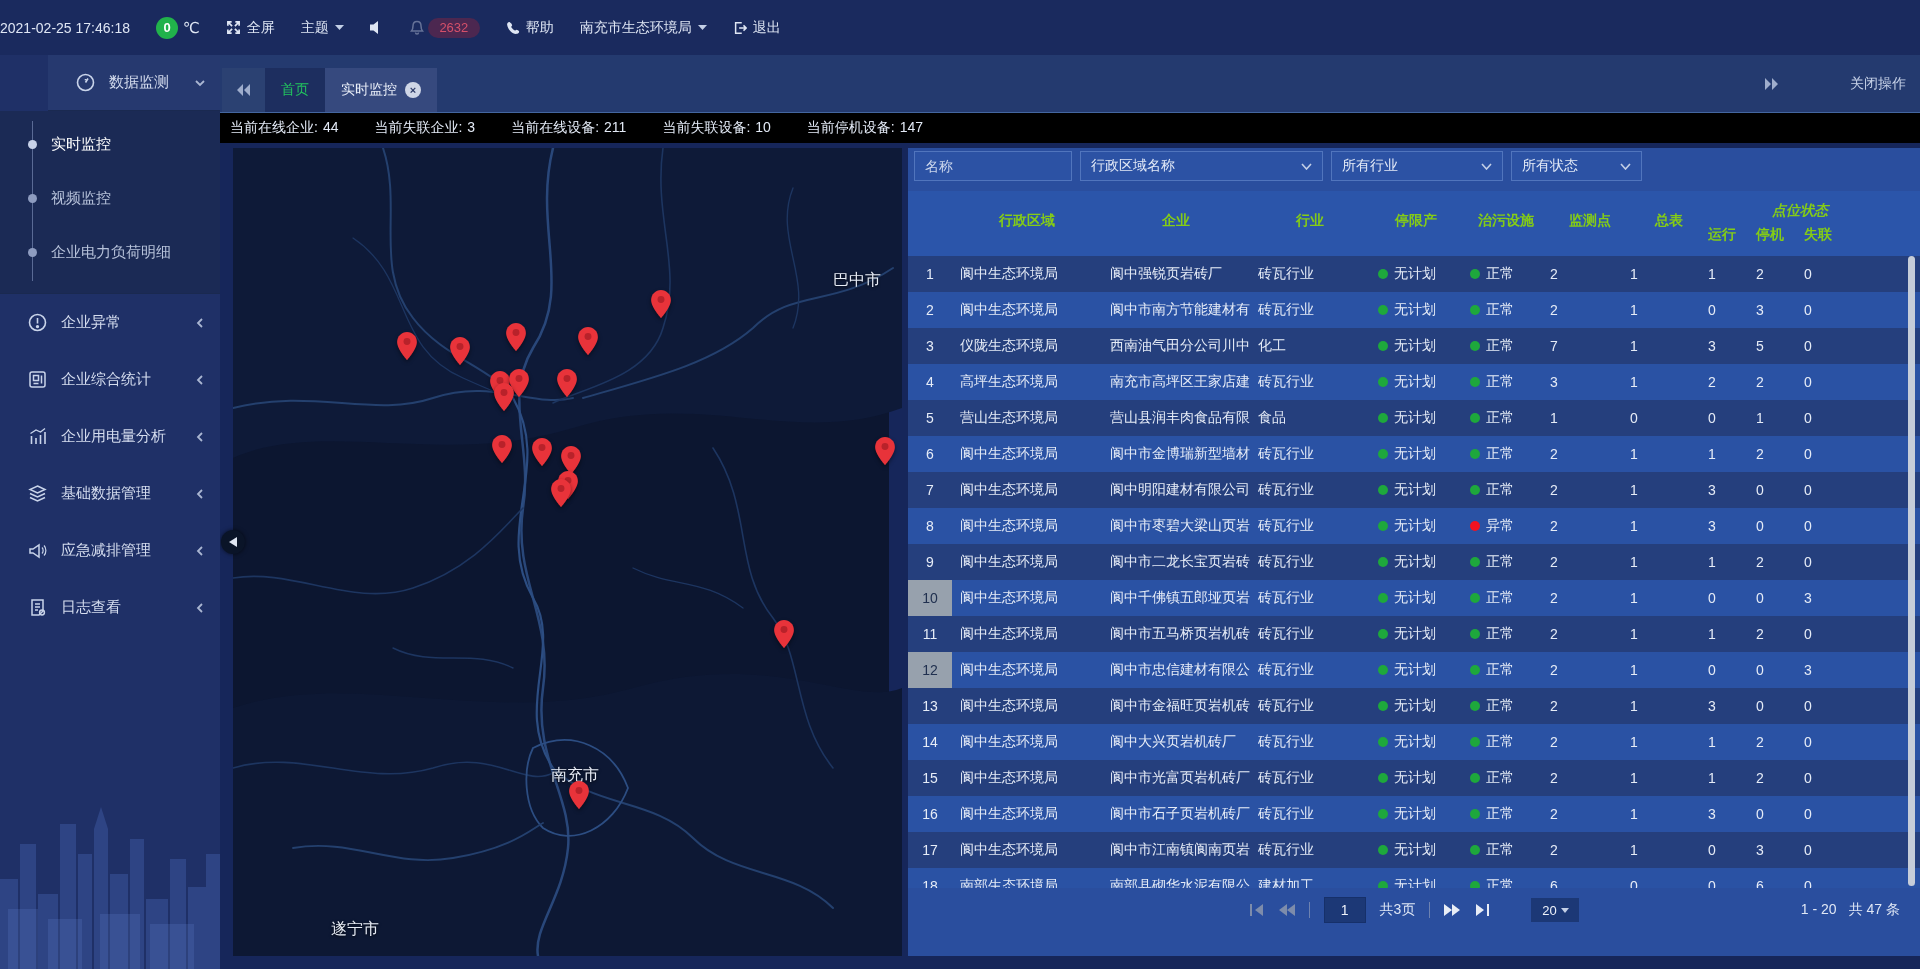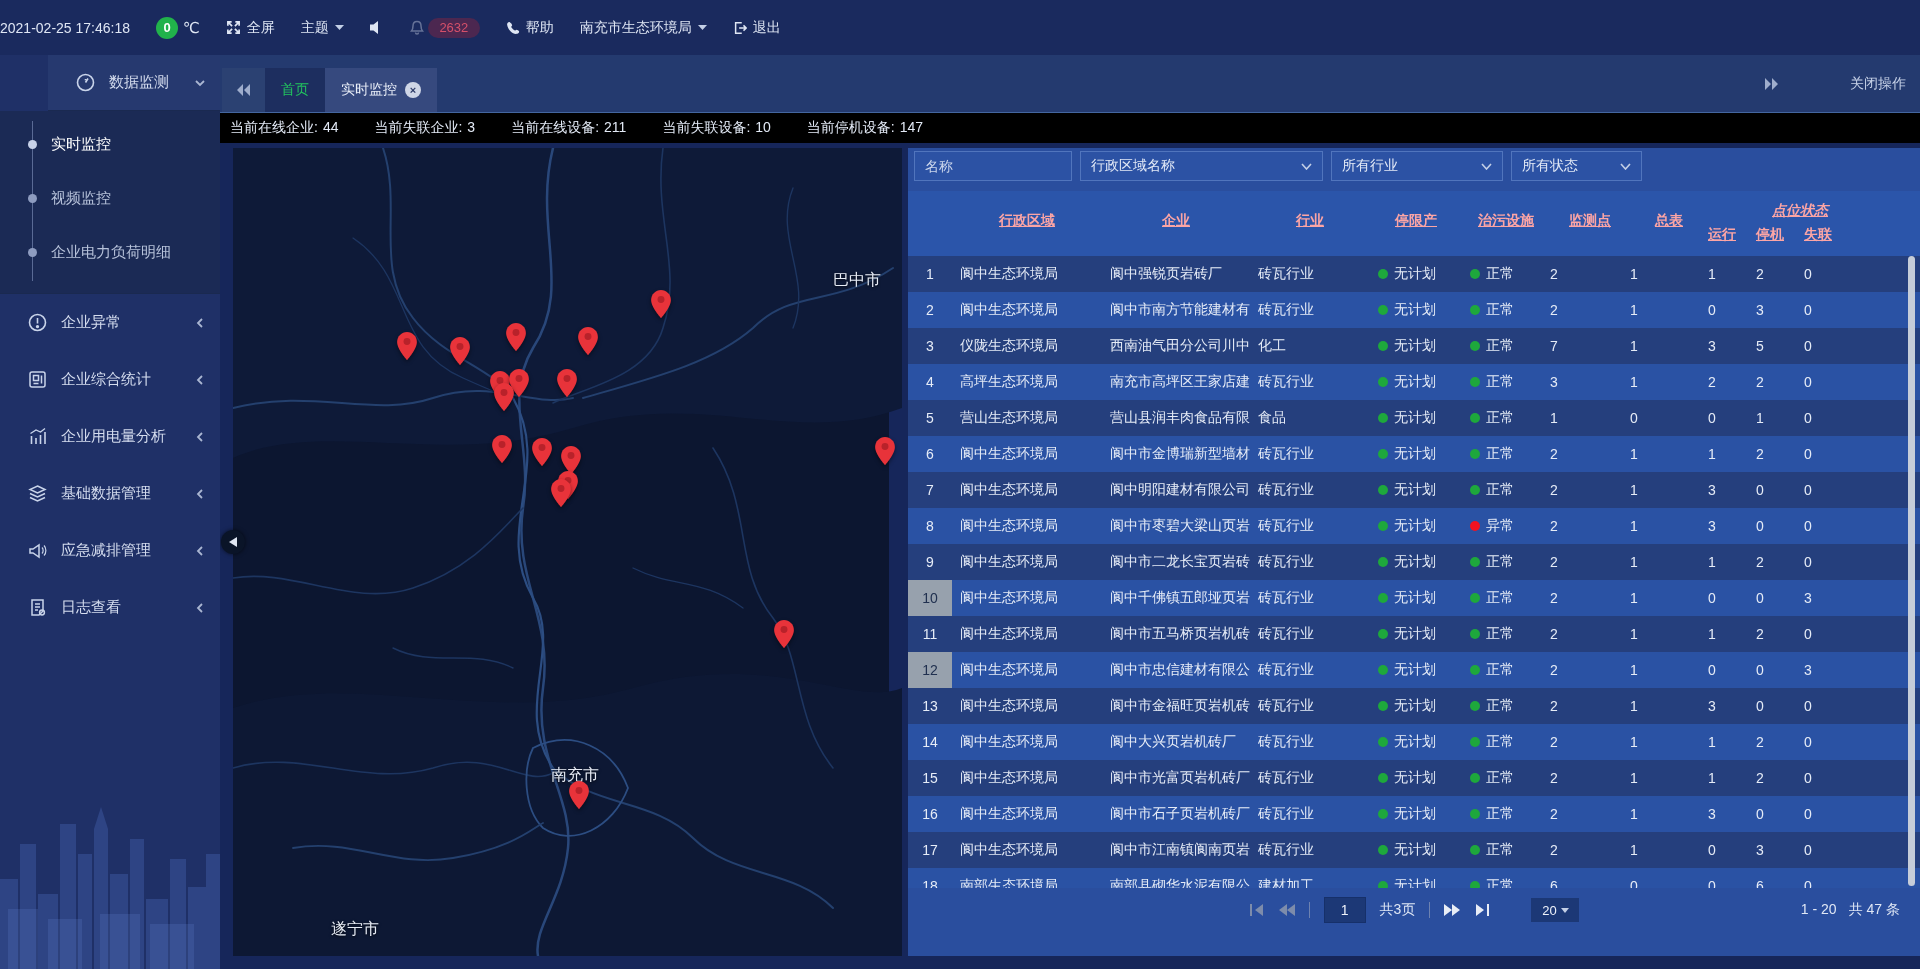--- a/index.html
+++ b/index.html
@@ -62,21 +62,21 @@
   .panel { position:absolute; left:688px; top:5px; width:1012px; height:808px; background:#2a4e9e; display:flex; flex-direction:column; }
   .filters { height:36px; display:flex; align-items:center; gap:8px; padding:0 0 0 6px; flex:0 0 36px; }
   .f-input, .f-select { height:30px; background:#2c52a4; border:1px solid #5175bd; color:#e3eaf7; font-size:14px; display:flex; align-items:center; padding:0 10px; }
   .f-input { width:158px; }
   .f-input input { width:100%; background:transparent; border:none; outline:none; color:#dce5f5; font-size:14px; font-family:inherit; }
   .f-input input::placeholder { color:#ccd7ec; opacity:1; }
   .f-select { justify-content:space-between; cursor:pointer; }
   .f-select .car { color:#c3cfe6; }
   .fs-region { width:243px; } .fs-industry { width:172px; } .fs-status { width:131px; }
 
-  .thead { margin-top:7px; flex:0 0 65px; background:#2b55aa; display:grid; grid-template-columns:44px 150px 148px 120px 92px 88px 80px 78px 48px 48px 1fr; grid-template-rows:32px 27px; font-size:14px; font-weight:bold; color:#fca5a5; align-items:center; padding-right:28px;text-decoration:underline; }
+  .thead { margin-top:7px; flex:0 0 65px; background:#2b55aa; display:grid; grid-template-columns:44px 150px 148px 120px 92px 88px 80px 78px 48px 48px 1fr; grid-template-rows:32px 27px; font-size:14px; font-weight:bold; color:#84cc16; align-items:center; padding-right:28px; }
   .th { grid-row:1 / 3; text-align:center; }
   .th-group { grid-row:1; grid-column:9 / 12; text-align:center; font-style:italic; padding-top:8px; }
   .th-sub { grid-row:2; text-align:left; padding-bottom:4px; }
 
   .tbody { flex:0 0 632px; overflow:hidden; position:relative; }
   .trow { height:36px; display:grid; grid-template-columns:44px 150px 148px 120px 92px 88px 80px 78px 48px 48px 1fr; align-items:center; font-size:14px; color:#e6ecf7; padding-right:16px; cursor:pointer; }
   .trow:nth-child(odd) { background:#253f7d; }
   .trow:nth-child(even) { background:#2a52a4; }
   .c { white-space:nowrap; overflow:hidden; }
   .c.idx { text-align:center; height:36px; line-height:36px; }

